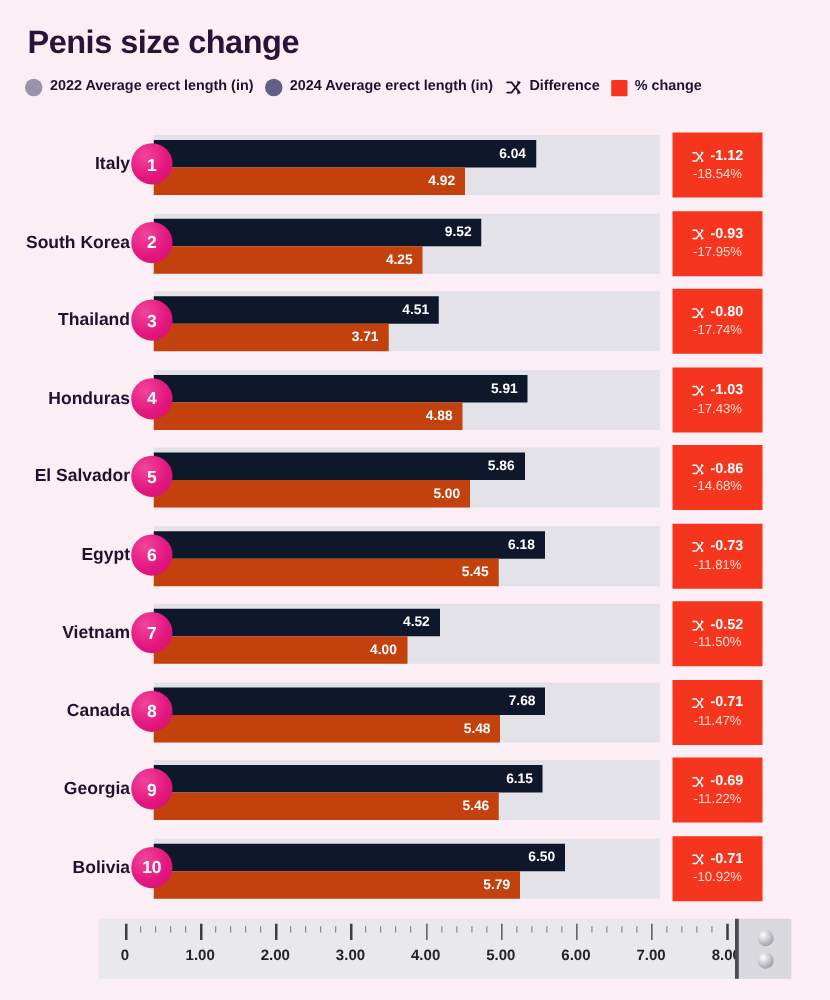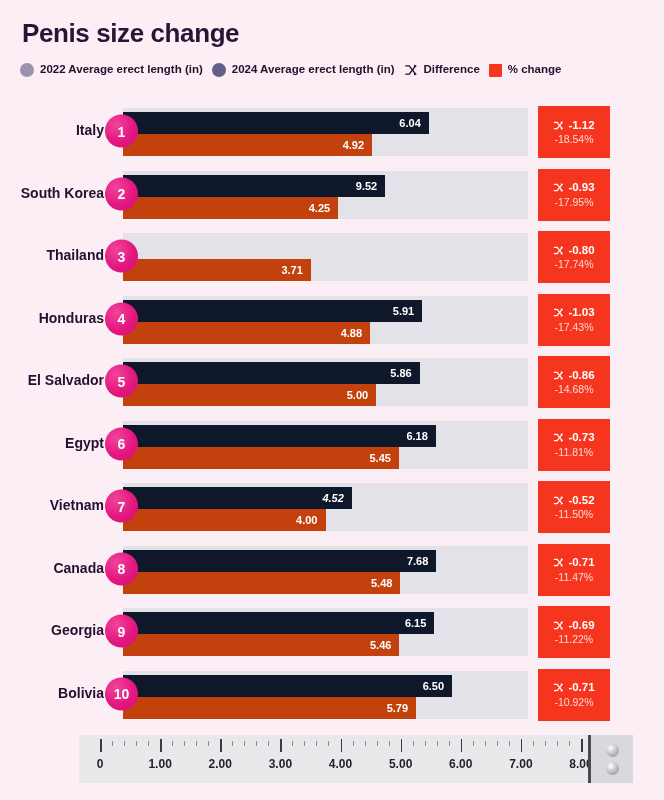--- a/index.html
+++ b/index.html
@@ -163,20 +163,21 @@
             <path d="M17 16.5 L21.5 19 L17 21.5 Z" fill="#ffffff"></path>
           </svg>
           <span>-0.93</span>
         </div>
         <div class="badge-pct">-17.95%</div>
       </div>
     </div>
     <div class="row">
       <div class="label-wrap">Thailand</div>
       <div class="track">
+        <div class="bar bar-2022" style="width: 228.319px;">4.51</div>
         <div class="bar bar-2024" style="width: 187.819px;">3.71</div>
       </div>
       <div class="rank">3</div>
       <div class="badge">
         <div class="badge-top">
           <svg class="badge-shuffle" viewBox="0 0 24 24">
             <path d="M3 5 L9 5 L20 19" stroke="#ffffff" stroke-width="2.6" fill="none" stroke-linecap="round"></path>
             <path d="M3 19 L9 19 L20 5" stroke="#ffffff" stroke-width="2.6" fill="none" stroke-linecap="round"></path>
             <path d="M17 2.5 L21.5 5 L17 7.5 Z" fill="#ffffff"></path>
             <path d="M17 16.5 L21.5 19 L17 21.5 Z" fill="#ffffff"></path>
@@ -242,21 +243,21 @@
             <path d="M17 16.5 L21.5 19 L17 21.5 Z" fill="#ffffff"></path>
           </svg>
           <span>-0.73</span>
         </div>
         <div class="badge-pct">-11.81%</div>
       </div>
     </div>
     <div class="row">
       <div class="label-wrap">Vietnam</div>
       <div class="track">
-        <div class="bar bar-2022" style="width: 228.825px; font-style: italic;">4.52</div>
+        <div class="bar bar-2022" style="width: 228.825px;">4.52</div>
         <div class="bar bar-2024" style="width: 202.5px;">4.00</div>
       </div>
       <div class="rank">7</div>
       <div class="badge">
         <div class="badge-top">
           <svg class="badge-shuffle" viewBox="0 0 24 24">
             <path d="M3 5 L9 5 L20 19" stroke="#ffffff" stroke-width="2.6" fill="none" stroke-linecap="round"></path>
             <path d="M3 19 L9 19 L20 5" stroke="#ffffff" stroke-width="2.6" fill="none" stroke-linecap="round"></path>
             <path d="M17 2.5 L21.5 5 L17 7.5 Z" fill="#ffffff"></path>
             <path d="M17 16.5 L21.5 19 L17 21.5 Z" fill="#ffffff"></path>

